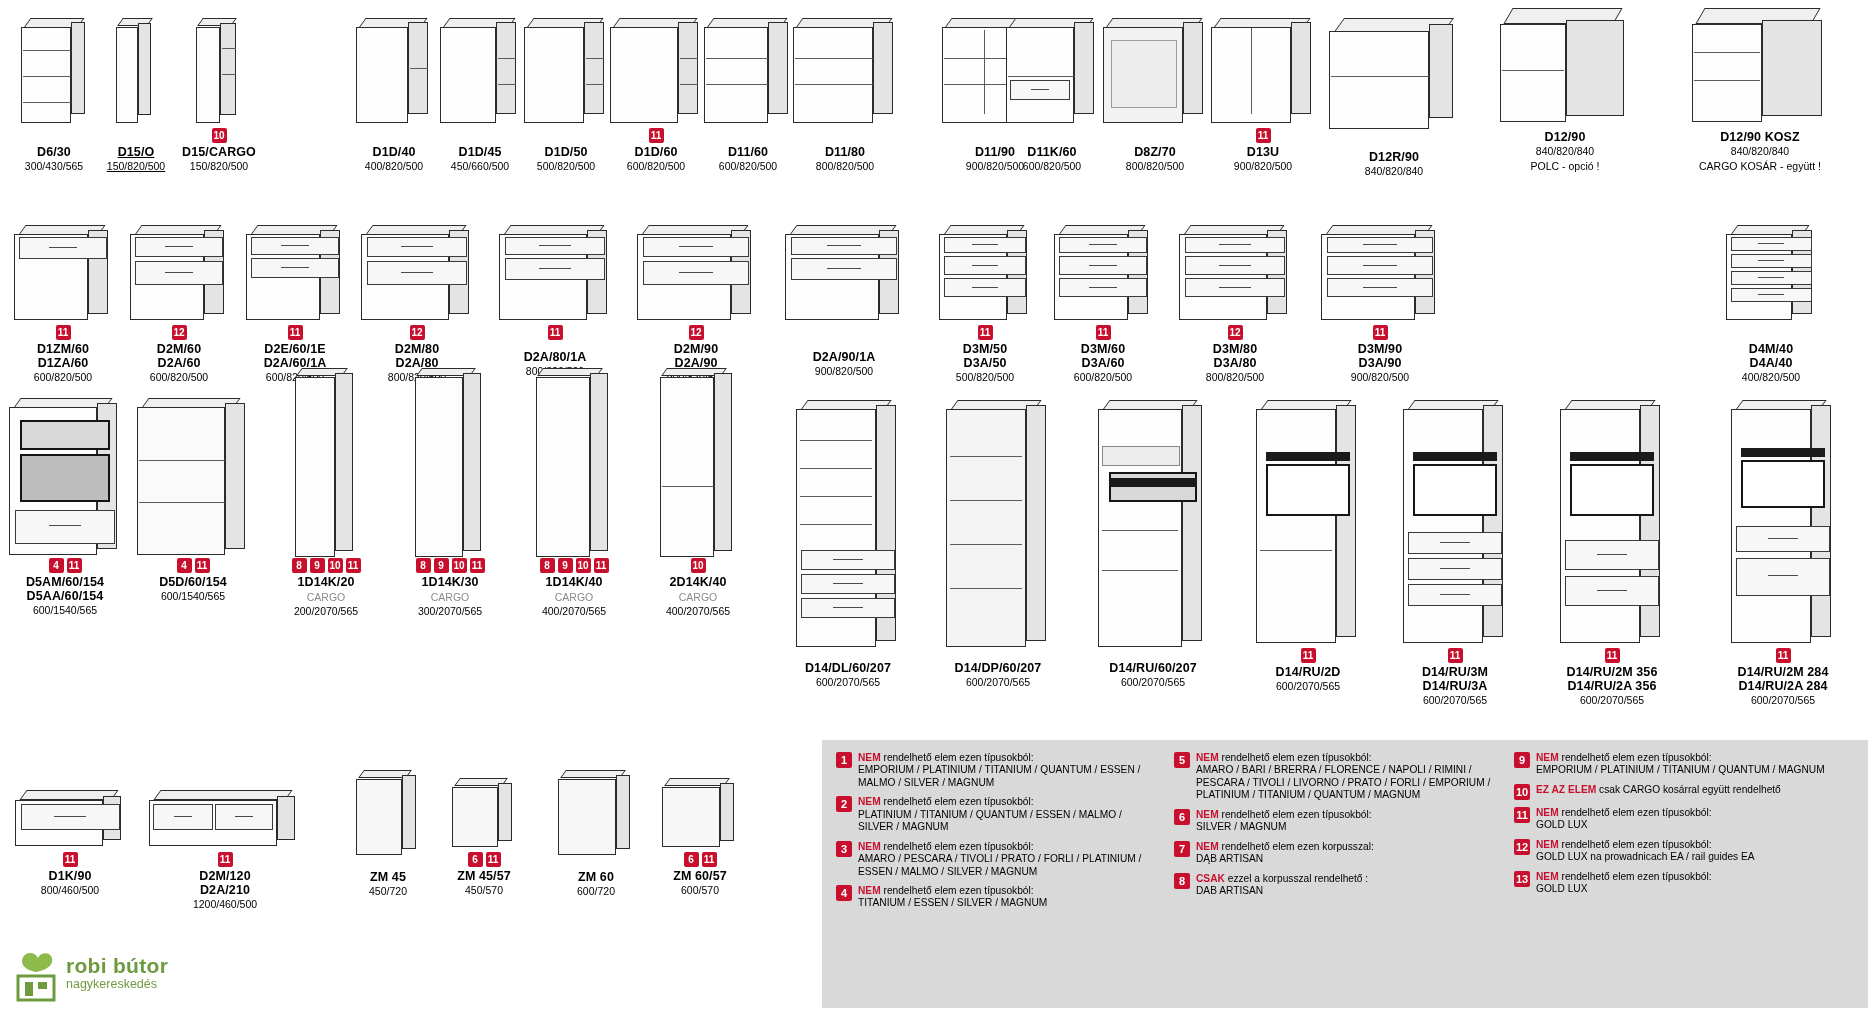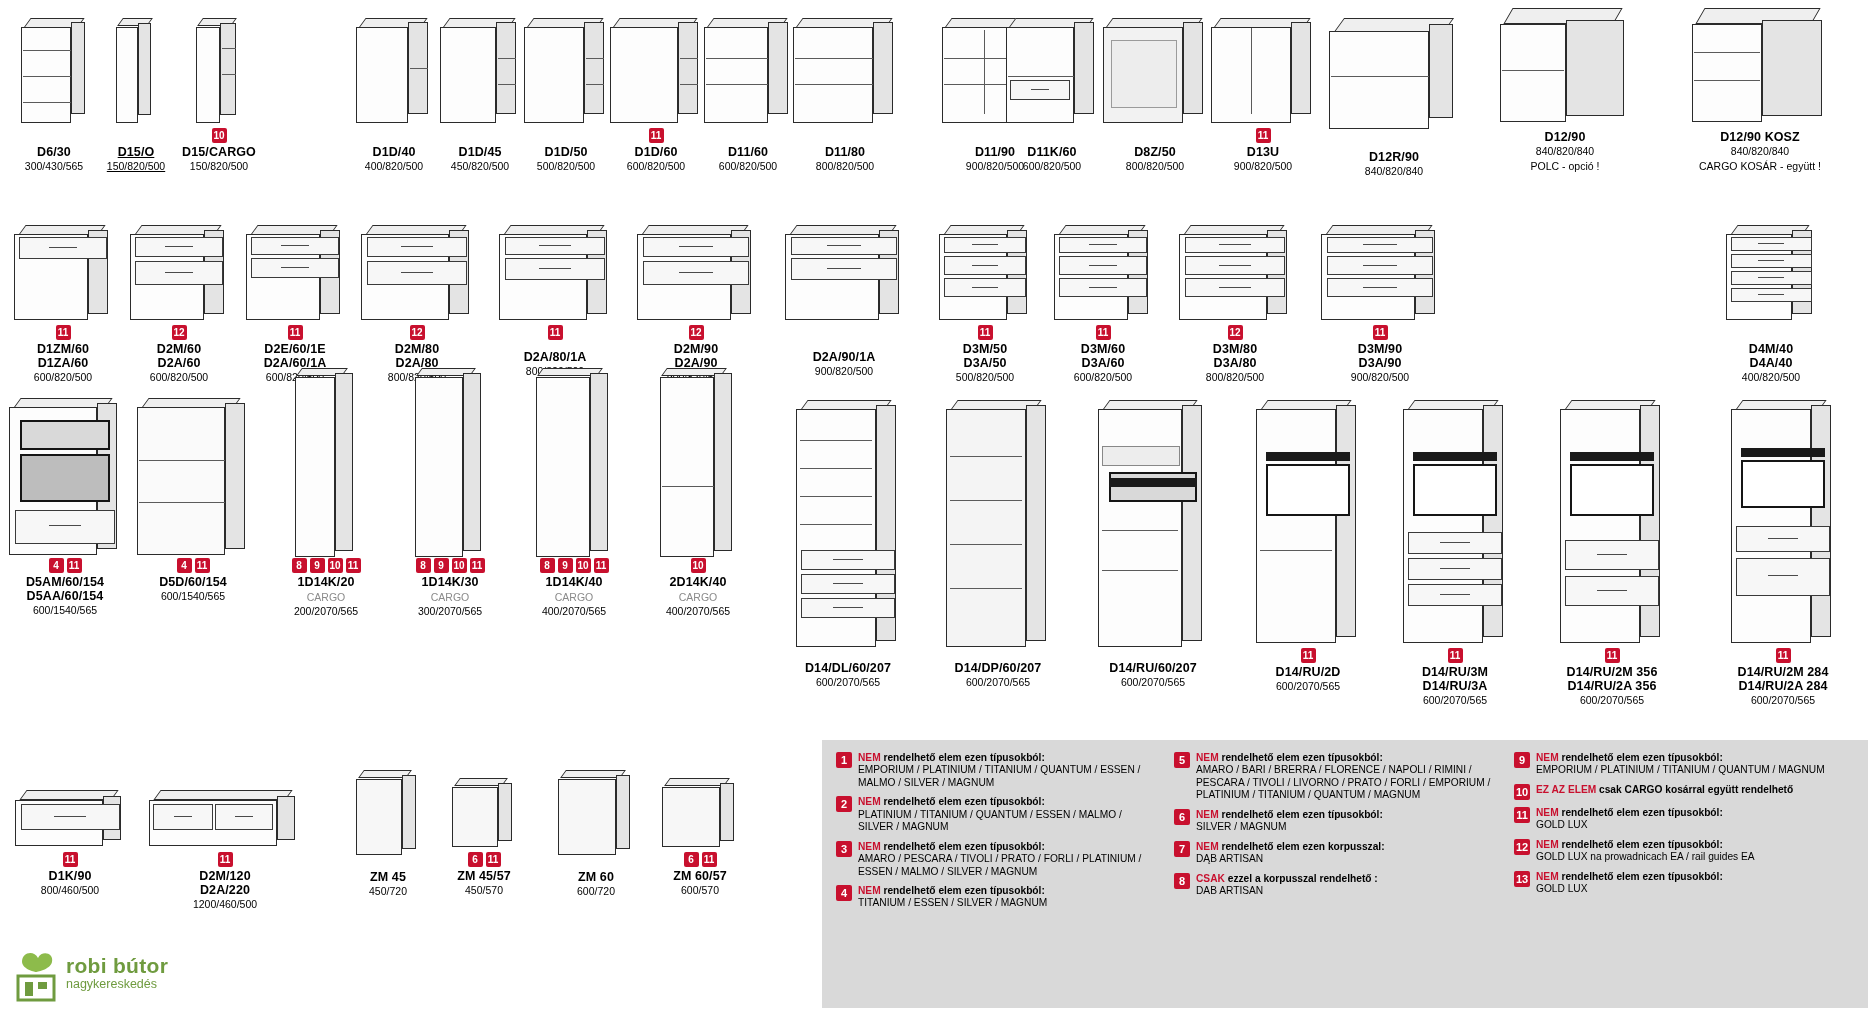--- a/index.html
+++ b/index.html
@@ -55,21 +55,21 @@
   .legend{
     position:absolute;background:#d9d9d9;box-sizing:border-box;
   }
   .legend-col{position:absolute;}
   .lg{display:flex;margin-bottom:7px;}
   .lg .num{
     flex:0 0 16px;height:16px;border-radius:2px;background:#c8102e;color:#fff;
     font-size:11px;font-weight:bold;line-height:16px;text-align:center;margin-right:6px;
   }
   .lg .txt{font-size:10.2px;line-height:1.22;}
-  .lg .txt b{font-weight:bold;}
+  .lg .txt b{font-weight:normal;}
   .lg .red{color:#c8102e;font-weight:bold;}
 
   
   .logo{position:absolute;left:14px;top:948px;width:230px;}
   .logo .mark{position:absolute;left:0;top:0;width:44px;height:54px;}
   .logo .t1{position:absolute;left:52px;top:6px;font-size:21px;color:#6f9b3f;font-weight:bold;letter-spacing:.3px;}
   .logo .t2{position:absolute;left:52px;top:29px;font-size:12.5px;color:#6f9b3f;}
 </style>
 </head>
 <body>
@@ -142,21 +142,21 @@
       <div class="cab" style="width:80px;height:105px;margin:0 auto;position:relative;">
         <div class="top" style="left:6px;top:0;width:66px;height:10px;transform:skewX(-36deg);"></div>
         <div class="front" style="left:0;width:56px;height:96px;top:9px;"></div>
         <div class="side" style="left:56px;top:4px;width:20px;height:92px;"></div>
         <div class="shelf" style="top:40px;left:58px;width:18px;"></div>
         <div class="shelf" style="top:66px;left:58px;width:18px;"></div>
       </div>
     </div>
     <div class="badges"></div>
     <div class="caption">D1D/45</div>
-    <div class="dims">450/820/500</div>
+    <div class="dims">450/660/500</div>
   </div>
 
   <div class="item" style="left:520px;top:18px;width:92px;">
     <div class="art" style="height:110px;">
       <div class="cab" style="width:84px;height:105px;margin:0 auto;position:relative;">
         <div class="top" style="left:6px;top:0;width:70px;height:10px;transform:skewX(-36deg);"></div>
         <div class="front" style="left:0;width:60px;height:96px;top:9px;"></div>
         <div class="side" style="left:60px;top:4px;width:20px;height:92px;"></div>
         <div class="shelf" style="top:40px;left:62px;width:18px;"></div>
         <div class="shelf" style="top:66px;left:62px;width:18px;"></div>
@@ -248,21 +248,21 @@
   <div class="item" style="left:1100px;top:18px;width:110px;">
     <div class="art" style="height:110px;">
       <div class="cab" style="width:104px;height:105px;margin:0 auto;position:relative;">
         <div class="top" style="left:6px;top:0;width:90px;height:10px;transform:skewX(-36deg);"></div>
         <div class="front" style="left:0;width:80px;height:96px;top:9px;background:#f2f2f2;"></div>
         <div class="side" style="left:80px;top:4px;width:20px;height:92px;"></div>
         <div class="shade" style="left:8px;top:22px;width:64px;height:66px;border:1px solid #9b9b9b;"></div>
       </div>
     </div>
     <div class="badges"></div>
-    <div class="caption">D8Z/50</div>
+    <div class="caption">D8Z/70</div>
     <div class="dims">800/820/500</div>
   </div>
 
   <div class="item" style="left:1208px;top:18px;width:110px;">
     <div class="art" style="height:110px;">
       <div class="cab" style="width:104px;height:105px;margin:0 auto;position:relative;">
         <div class="top" style="left:6px;top:0;width:90px;height:10px;transform:skewX(-36deg);"></div>
         <div class="front" style="left:0;width:80px;height:96px;top:9px;"></div>
         <div class="side" style="left:80px;top:4px;width:20px;height:92px;"></div>
         <div class="divv" style="left:40px;top:10px;height:86px;"></div>
@@ -833,21 +833,21 @@
         <div class="side" style="left:128px;top:6px;width:18px;height:44px;"></div>
         <div class="drawer" style="top:14px;height:26px;left:4px;width:60px;"></div>
         <div class="drawer" style="top:14px;height:26px;left:66px;width:58px;"></div>
       </div>
     </div>
     <div class="badges">
         <span class="badge">11</span>
       </div>
     <div class="caption">
       <span>D2M/120</span>
-      <span class="code2">D2A/220</span>
+      <span class="code2">D2A/210</span>
     </div>
     <div class="dims">1200/460/500</div>
   </div>
 
   <div class="item" style="left:338px;top:770px;width:100px;">
     <div class="art" style="height:90px;">
       <div class="cab" style="width:64px;height:86px;margin:0 auto;position:relative;">
         <div class="top" style="left:5px;top:0;width:48px;height:8px;transform:skewX(-36deg);"></div>
         <div class="front" style="left:0;width:46px;height:76px;top:9px;background:#f7f7f7;"></div>
         <div class="side" style="left:46px;top:5px;width:14px;height:74px;"></div>

